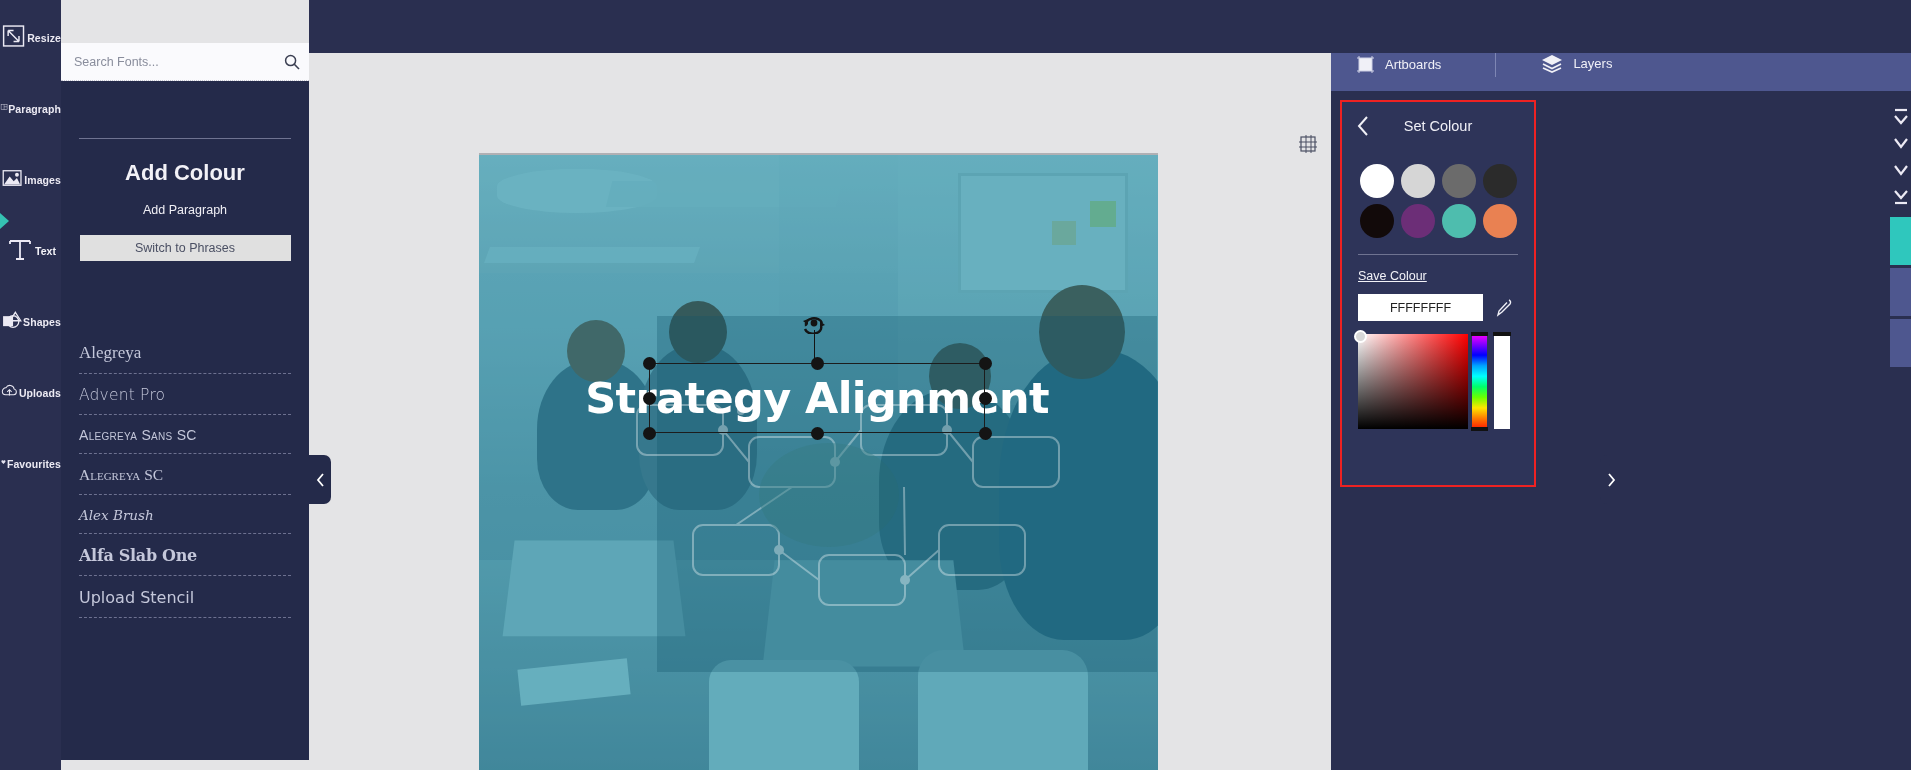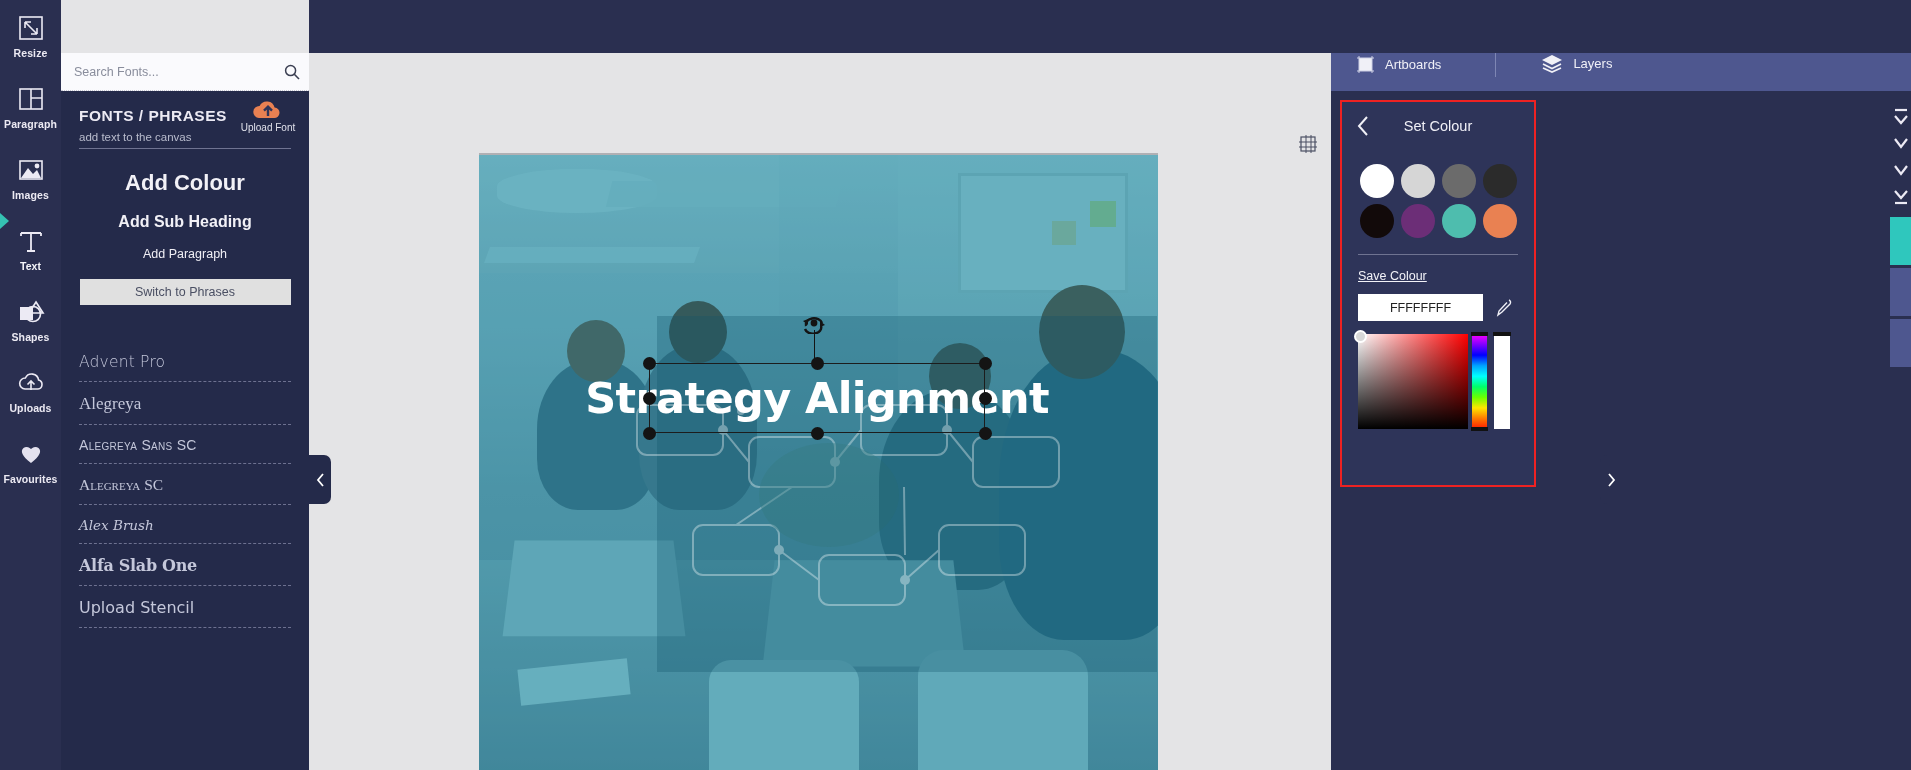--- a/index.html
+++ b/index.html
@@ -11,36 +11,36 @@
   }
   .app { position: relative; width: 1911px; height: 770px; }
 
   
   .rail {
     position: absolute; left: 0; top: 0; width: 61px; height: 770px;
     background: #2a2f50; z-index: 40;
   }
   .rail-item {
     position: relative; width: 61px; height: 71px;
-    display: flex; flex-direction: column; align-items: center;
+    display: flex; flex-direction: row; align-items: center;
     justify-content: center; cursor: pointer; color: #e8e8f2;
   }
   .rail-ico { width: 30px; height: 30px; display: block; }
   .rail-lbl { font-size: 10.5px; margin-top: 4px; letter-spacing: .1px;
               color: #eceaf3; font-weight: 600; }
   .rail-item.active .rail-lbl { color: #f5f5fa; }
   .rail-marker {
     position: absolute; left: 0; top: 0; width: 0; height: 0;
     border-top: 8px solid transparent; border-bottom: 8px solid transparent;
     border-left: 9px solid #35c2b2;
   }
 
   
   .fontpanel {
-    position: absolute; left: 61px; top: 53px; width: 248px; height: 717px;
+    position: absolute; left: 61px; top: 43px; width: 248px; height: 717px;
     background: #242a4a; z-index: 35; overflow: hidden;
   }
   .searchbar {
     position: absolute; left: 0; top: 0; width: 248px; height: 38px;
     background: #fafafd; display: flex; align-items: center;
     border-bottom: 1px dotted #c8c8d4;
   }
   .searchbar input {
     flex: 1; border: 0; outline: 0; background: transparent;
     font-size: 12.5px; color: #5c6070; padding-left: 13px;
@@ -305,43 +305,31 @@
     <div class="searchbar">
       <input type="text" placeholder="Search Fonts..." style="">
       <div class="search-ico">
         <svg width="16" height="16" viewBox="0 0 16 16">
           <circle cx="6.6" cy="6.6" r="5" fill="none" stroke="#3b3f52" stroke-width="1.5"></circle>
           <path d="M10.3 10.3 L15 15" stroke="#3b3f52" stroke-width="1.6"></path>
         </svg>
       </div>
     </div>
 
-    <div class="fp-head">
-      <div class="fp-title">FONTS / PHRASES</div>
-      <div class="fp-sub">add text to the canvas</div>
-      <div class="fp-upload">
-        <svg width="36" height="24" viewBox="0 0 36 24">
-          <path d="M9 21 a6 6 0 0 1 0.6 -12 a8 8 0 0 1 15 1.6 a5.2 5.2 0 0 1 -0.6 10.4 Z" fill="#e98152"></path>
-          <path d="M18 19 L18 10 M14 13.6 L18 9.6 L22 13.6" fill="none" stroke="#2e3459" stroke-width="2.4"></path>
-        </svg>
-        <div class="fp-upload-lbl">Upload Font</div>
-      </div>
-    </div>
     <div class="fp-rule"></div>
 
     <div class="fp-actions">
       <div class="act-h1">Add Colour</div>
-      <div class="act-h2">Add Sub Heading</div>
       <div class="act-p">Add Paragraph</div>
       <div class="switch-btn">Switch to Phrases</div>
     </div>
 
     <div class="fontlist">
+      <div class="font-row f-alegreya">Alegreya</div>
       <div class="font-row f-advent">Advent Pro</div>
-      <div class="font-row f-alegreya">Alegreya</div>
       <div class="font-row f-alesans">Alegreya Sans SC</div>
       <div class="font-row f-alesc">Alegreya SC</div>
       <div class="font-row f-alex">Alex Brush</div>
       <div class="font-row f-alfa">Alfa Slab One</div>
       <div class="font-row f-allerta">Upload Stencil</div>
     </div>
   </div>
 
   <div class="panel-arrow-l">
     <svg width="11" height="16" viewBox="0 0 11 16">

